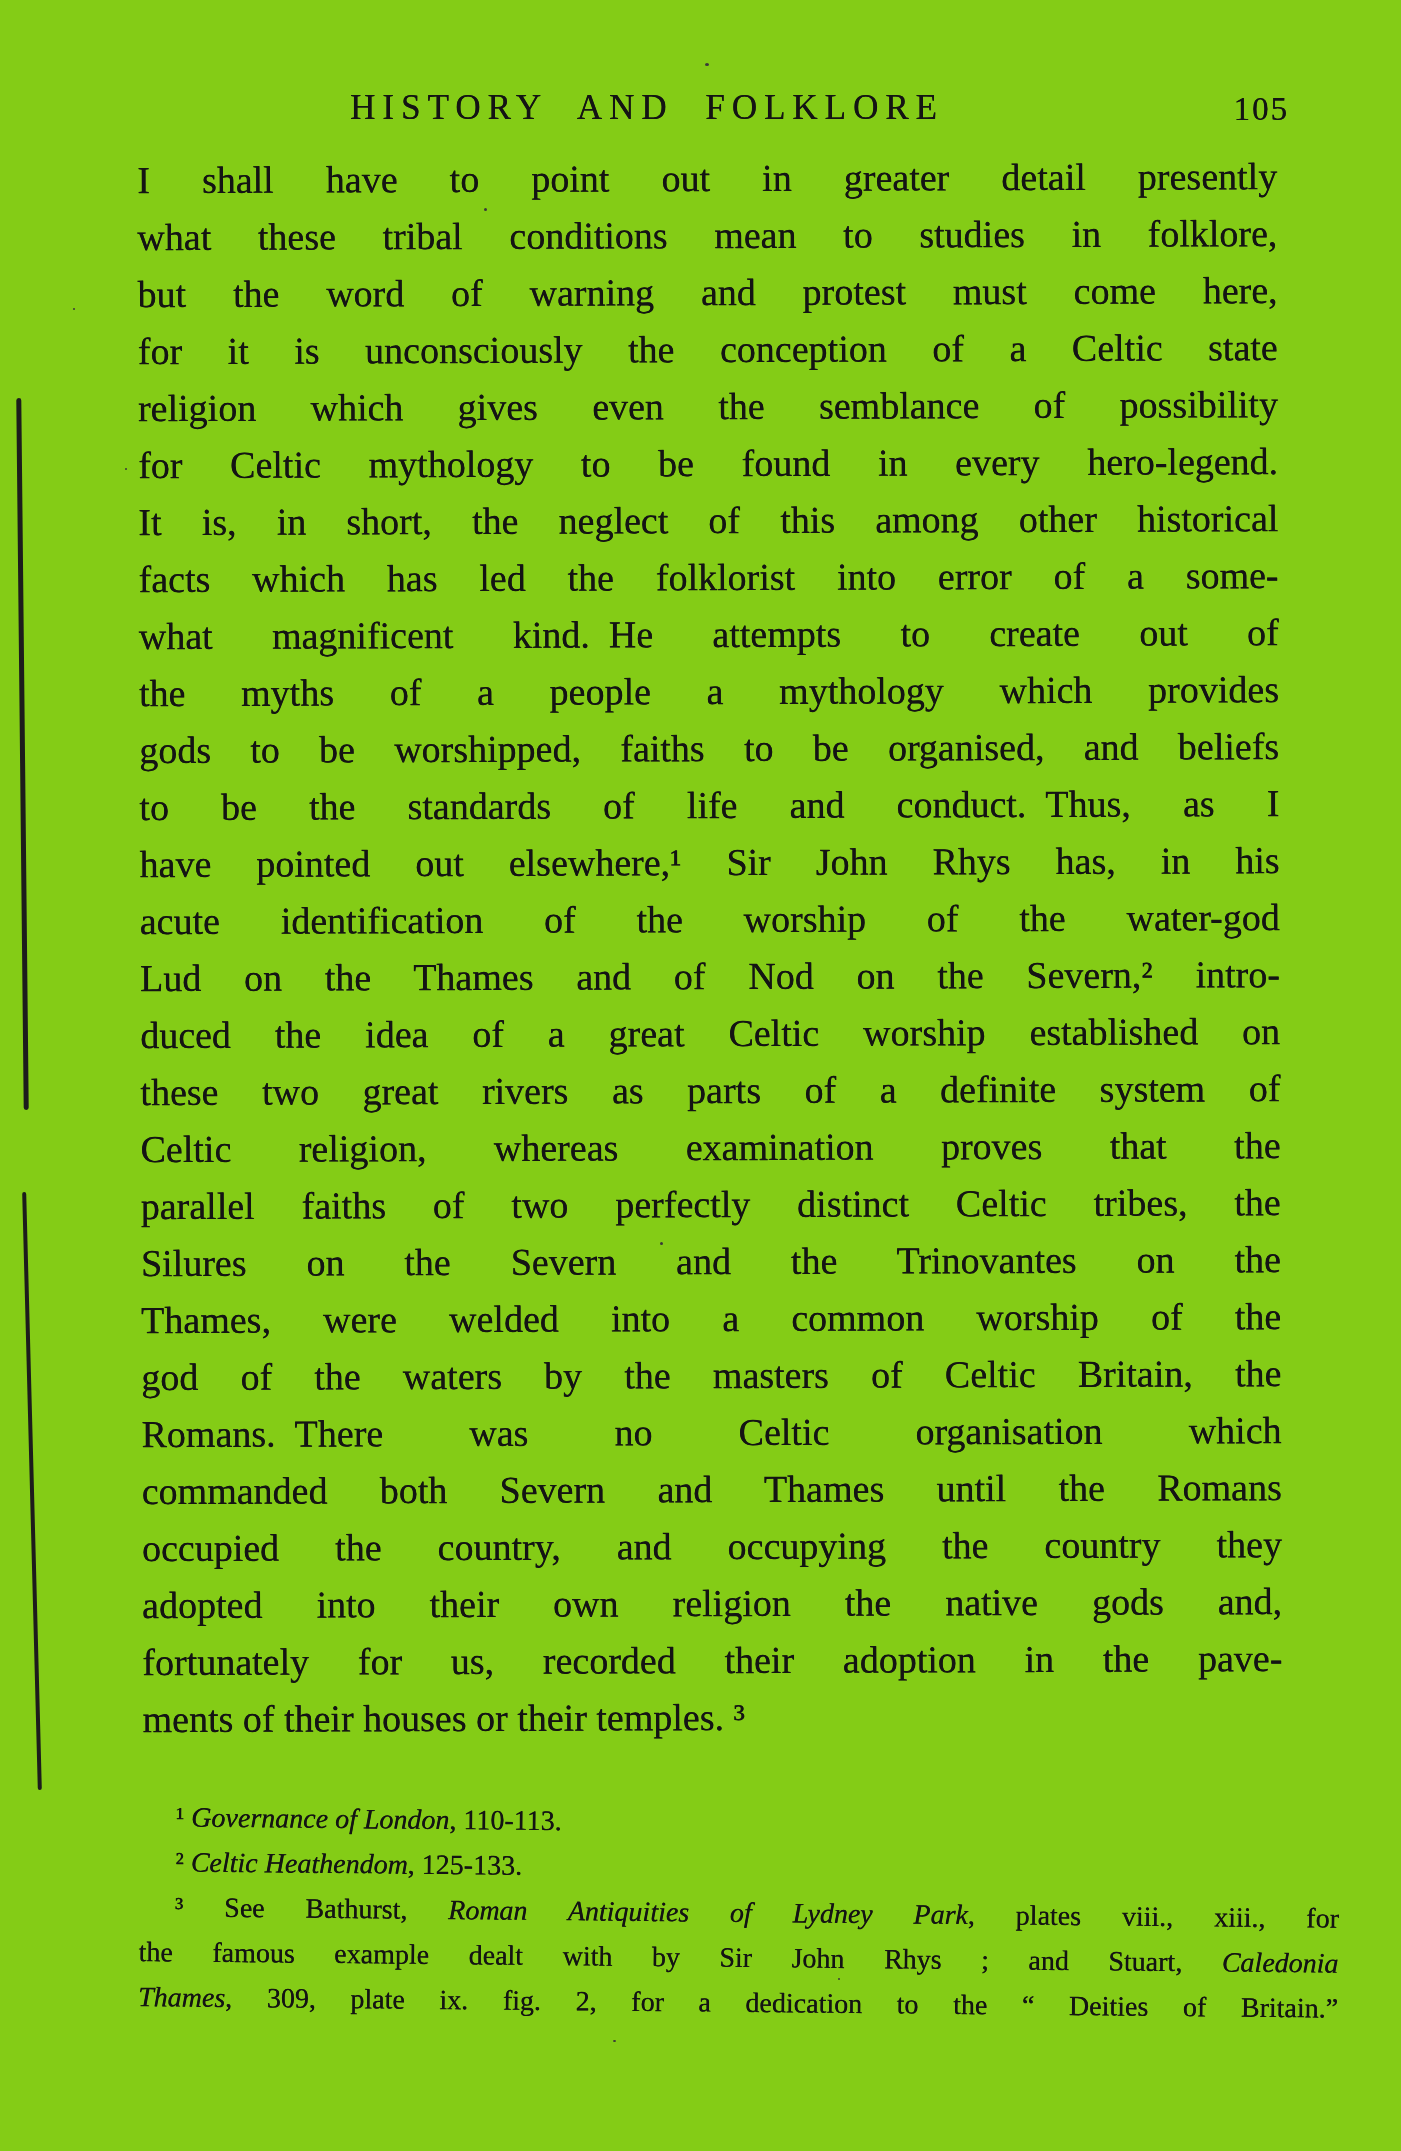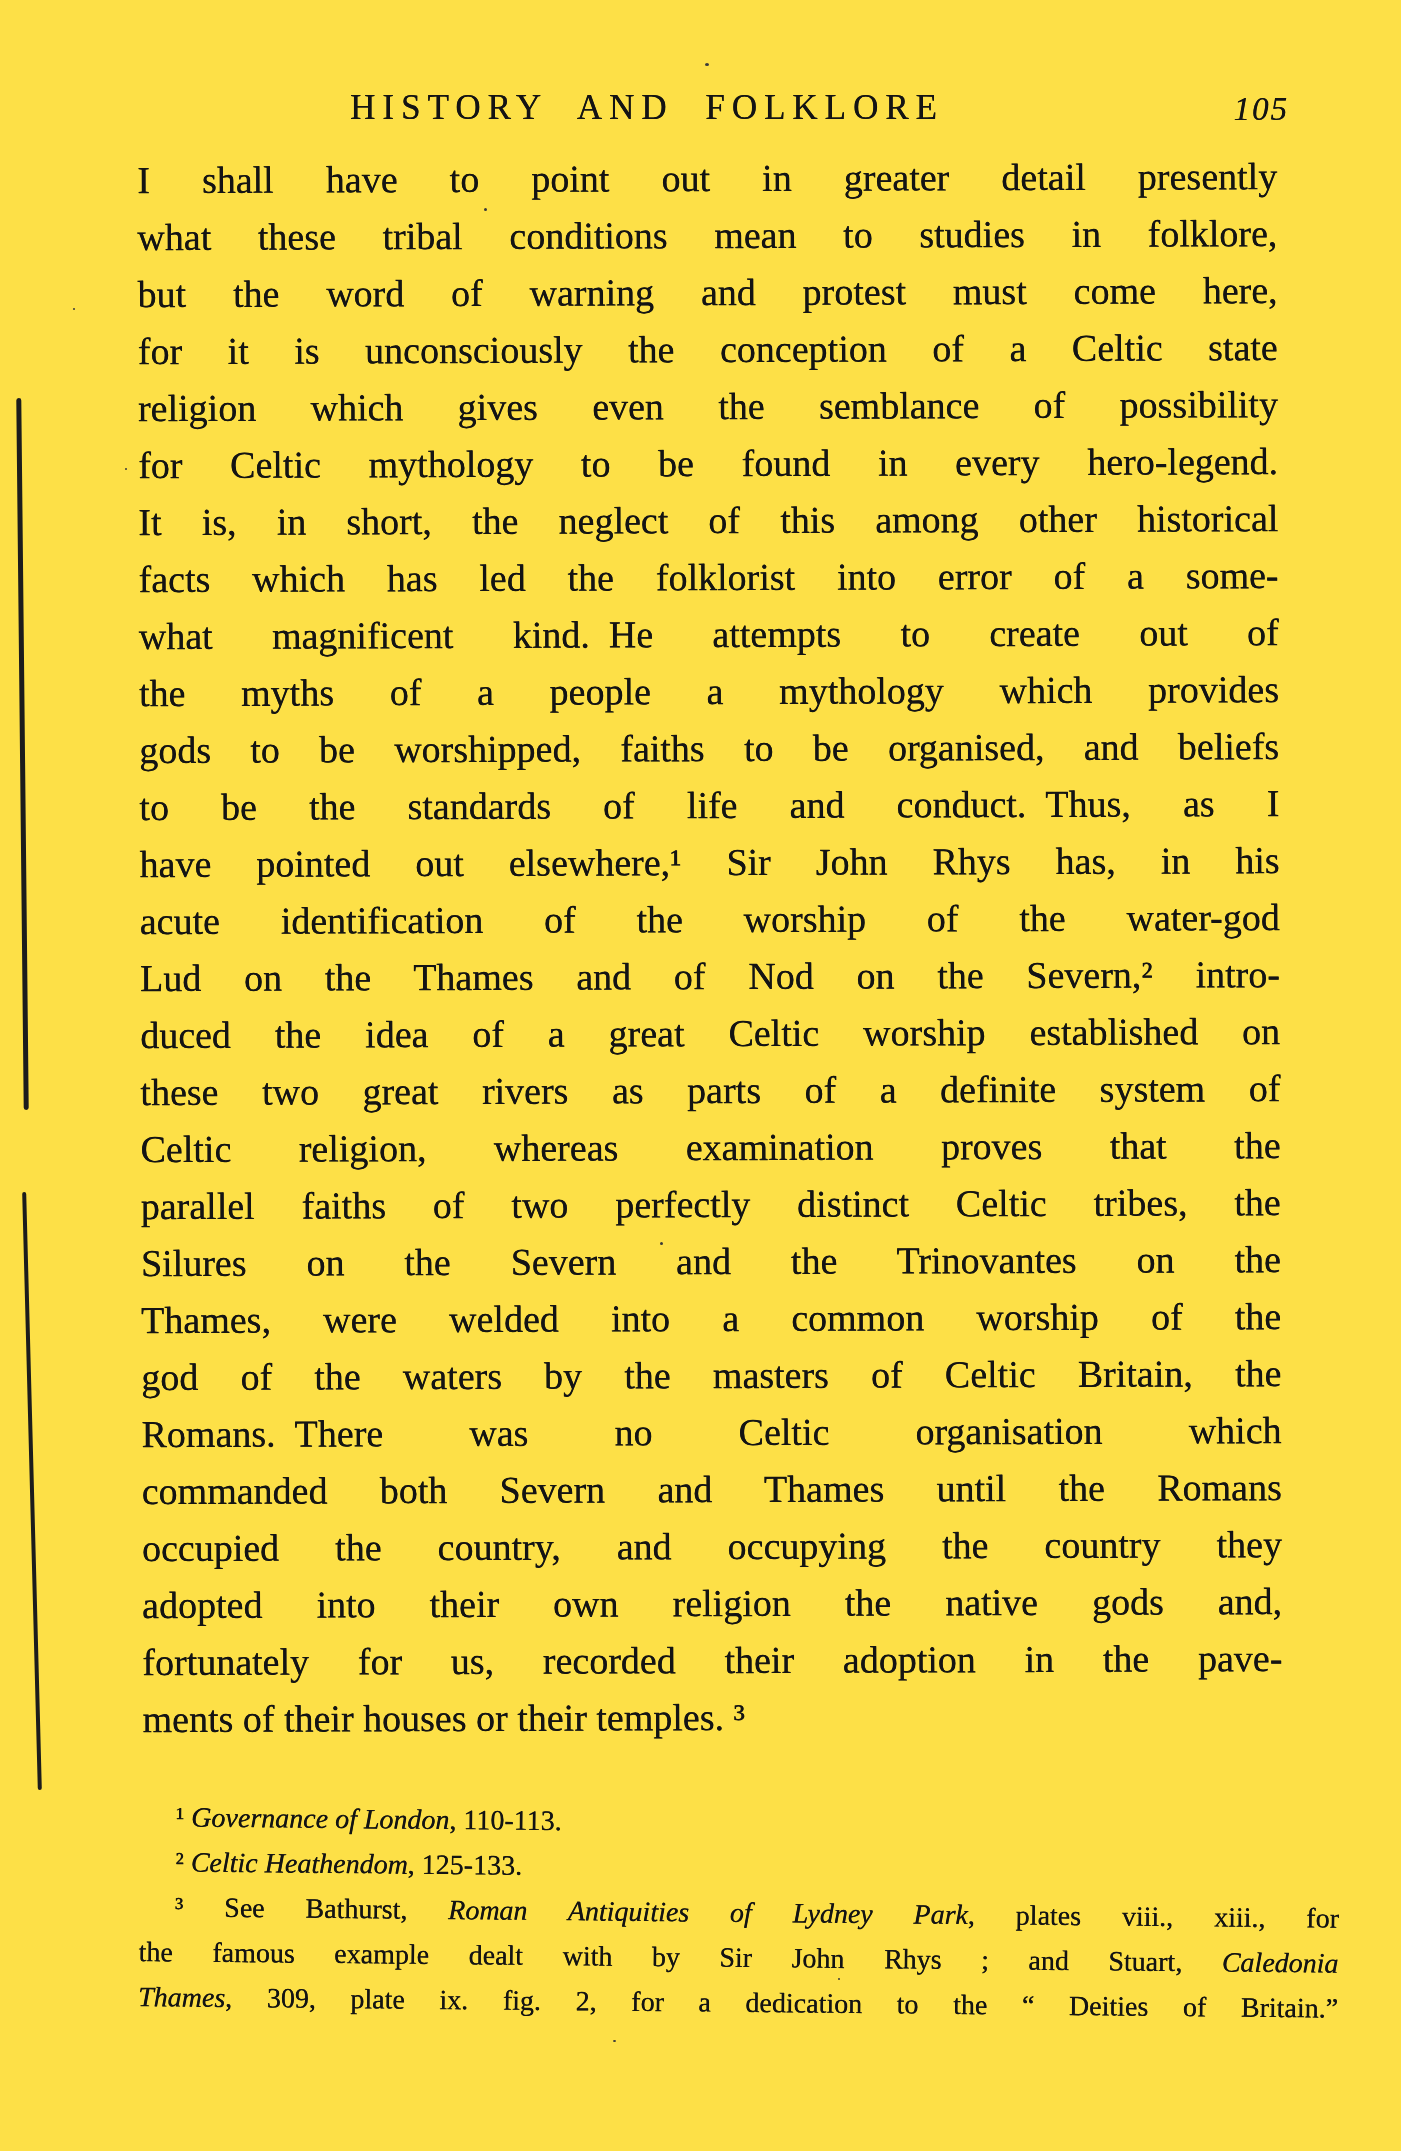--- a/index.html
+++ b/index.html
@@ -1,35 +1,35 @@
 <!DOCTYPE html>
 <html><head>
 <meta charset="utf-8">
 <style>
   html,body { margin:0; padding:0; background:#ffffff; }
   .page {
     position:relative;
     width:1401px; height:2151px;
-    background:#fde047;
+    background:#84cc16;
     overflow:hidden;
     font-family:"Liberation Serif","DejaVu Serif",serif;
     color:#141414;
     text-shadow:0.25px 0.25px 0 currentColor;
   }
   .content { position:absolute; left:137px; top:88px; width:1140px; }
 
   .hdr { position:relative; height:42px; }
   .hdr-title {
     position:absolute; left:0; right:120px; top:0;
     text-align:center;
     font-size:35px; letter-spacing:7px; word-spacing:16px;
   }
   .hdr-num {
     position:absolute; right:-12px; top:3px;
-    font-size:33px; letter-spacing:2px;font-style:italic;
+    font-size:33px; letter-spacing:2px;
   }
 
   .body {
     margin-top:22px;
     font-size:38px; line-height:57px;
     transform:rotate(-0.2deg); transform-origin:left top;
   }
   .bline { text-align:justify; text-align-last:justify; }
   .bline.end { text-align-last:left; }
 

